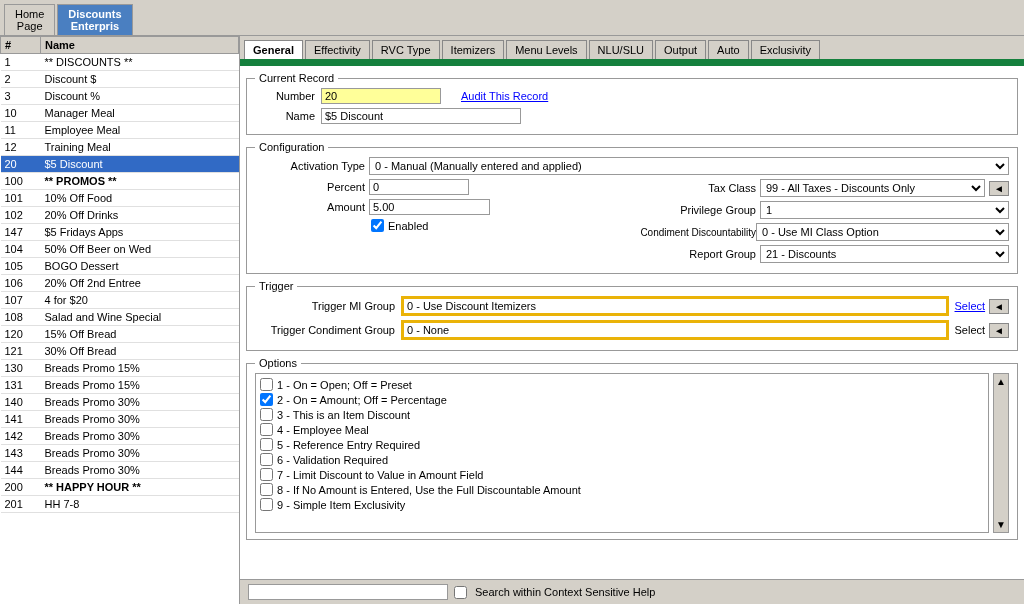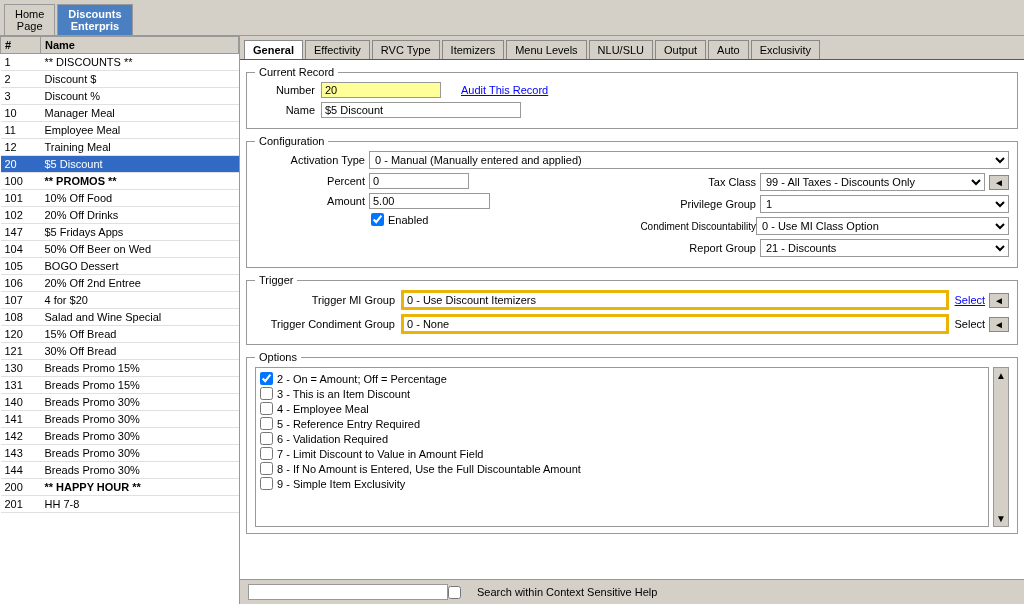--- a/index.html
+++ b/index.html
@@ -18,21 +18,21 @@
     .left-table { width: 100%; border-collapse: collapse; }
     .left-table th { background: #d4d0c8; border: 1px solid #999; padding: 2px 4px; text-align: left; position: sticky; top: 0; }
     .left-table td { border-bottom: 1px solid #e0e0e0; padding: 2px 4px; cursor: pointer; }
     .left-table tr.selected td { background: #316ac5; color: white; }
     .col-num { width: 40px; }
 
     
     .right-panel { flex: 1; background: #d4d0c8; display: flex; flex-direction: column; overflow: hidden; }
 
     
-    .tabs-row { display: flex; background: #d4d0c8; padding: 4px 4px 0 4px; border-bottom: 1px solid #15803d; }
+    .tabs-row { display: flex; background: #d4d0c8; padding: 4px 4px 0 4px; border-bottom: 7px solid #15803d; }
     .tab { background: #d4d0c8; border: 1px solid #888; border-bottom: none; padding: 3px 8px; cursor: pointer; margin-right: 2px; font-size: 11px; white-space: nowrap; }
     .tab.active { background: white; font-weight: bold; }
 
     
     .content-area { flex: 1; padding: 6px; background: white; overflow-y: auto; }
 
     
     fieldset { border: 1px solid #999; margin-bottom: 6px; padding: 4px 8px 6px 8px; }
     legend { font-size: 11px; padding: 0 4px; }
 
@@ -57,21 +57,21 @@
     
     .options-area { display: flex; gap: 4px; }
     .options-list { flex: 1; border: 1px solid #999; background: white; padding: 4px; overflow-y: auto; height: 160px; }
     .option-item { display: flex; align-items: center; margin-bottom: 2px; }
     .option-item input[type=checkbox] { margin-right: 4px; }
     .scrollbar-placeholder { width: 16px; border: 1px solid #999; background: #d4d0c8; display: flex; flex-direction: column; align-items: center; }
 
     
     .bottom-bar { background: #d4d0c8; border-top: 1px solid #999; padding: 4px 8px; display: flex; align-items: center; }
     .search-input { width: 200px; border: 1px solid #999; padding: 1px 3px; font-size: 11px; }
-    .search-label { display: flex; align-items: center; gap: 16px; }
+    .search-label { margin-left: 6px; display: flex; align-items: center; gap: 8px; }
 
     
     .audit-link { color: blue; text-decoration: underline; cursor: pointer; font-size: 11px; margin-left: 20px; }
 
     .current-record-row { display: flex; align-items: center; margin-bottom: 4px; }
     .cr-label { min-width: 60px; text-align: right; margin-right: 6px; }
 
     
     .cb-row { display: flex; align-items: center; margin-top: 2px; }
     .cb-row input { margin-right: 4px; }
@@ -306,20 +306,24 @@
           <input class="trigger-input" type="text" value="0 - None" style="">
           <span class="select-link" style="color:#000; text-decoration:none;">Select</span>
           <button class="arrow-btn">◄</button>
         </div>
       </fieldset>
 
       <fieldset>
         <legend>Options</legend>
         <div class="options-area">
           <div class="options-list" id="options-list">
+          <div class="option-item">
+                <input type="checkbox" style="">
+                <span>1 - On = Open; Off = Preset</span>
+              </div>
               <div class="option-item">
                 <input type="checkbox" checked="" style="">
                 <span>2 - On = Amount; Off = Percentage</span>
               </div>
               <div class="option-item">
                 <input type="checkbox" style="">
                 <span>3 - This is an Item Discount</span>
               </div>
               <div class="option-item">
                 <input type="checkbox" style="">

